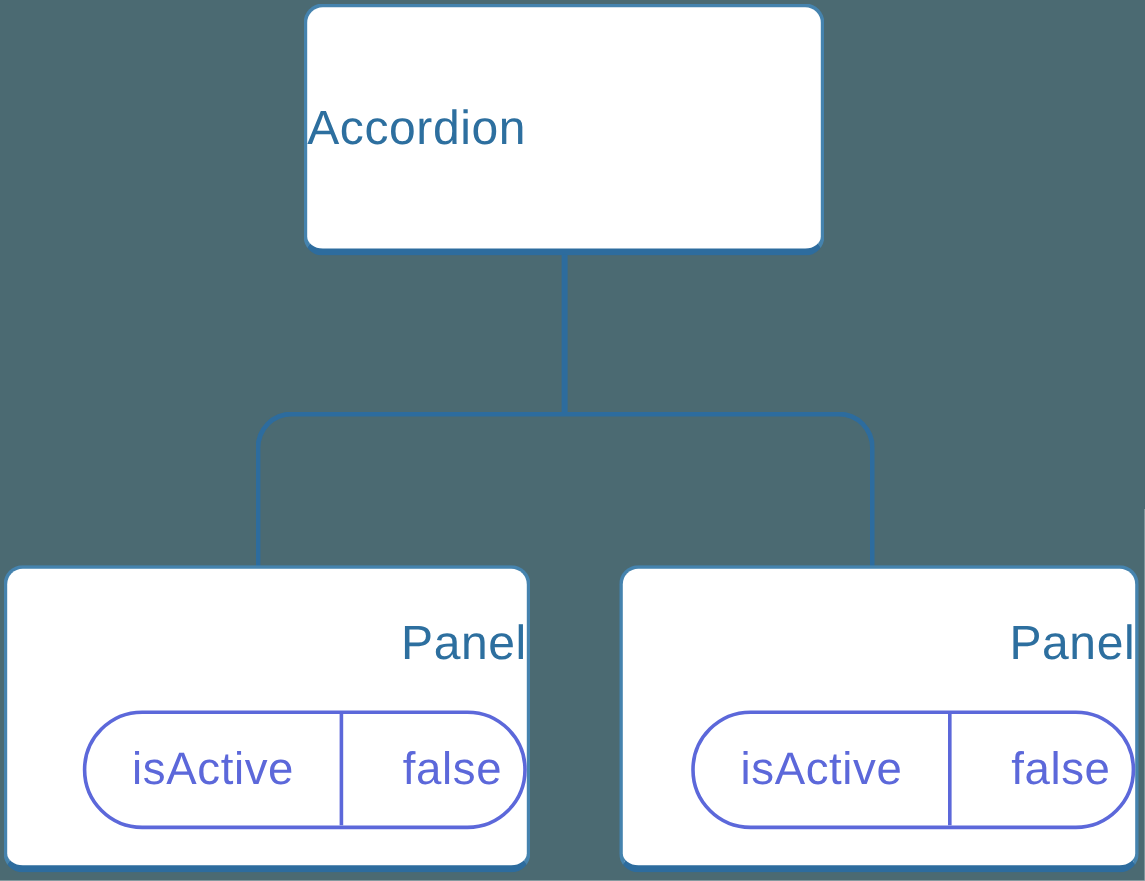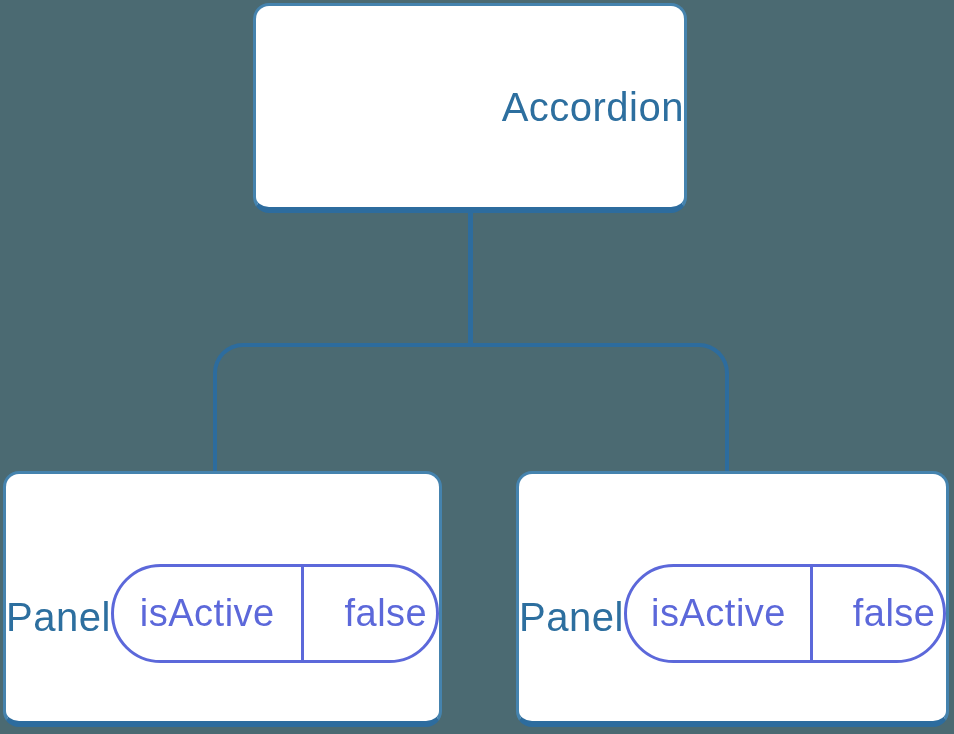--- a/index.html
+++ b/index.html
@@ -22,21 +22,21 @@
     border-radius: 16px;
     box-sizing: border-box;
   }
   .accordion-card {
     left: 253px;
     top: 3px;
     width: 434px;
     height: 210px;
     display: flex;
     align-items: center;
-    justify-content: flex-end;
+    justify-content: flex-start;
   }
   .card-title {
     font-size: 40px;
     line-height: 48px;
     letter-spacing: 0.5px;
     color: var(--node-label, #2d6f9f);
     white-space: nowrap;
   }
   .stem {
     position: absolute;
@@ -53,21 +53,22 @@
     width: 516px;
     height: 130px;
     border-top: 4px solid var(--node-accent, #2d6c9e);
     border-left: 4px solid var(--node-accent, #2d6c9e);
     border-right: 4px solid var(--node-accent, #2d6c9e);
     border-radius: 30px 30px 0 0;
     box-sizing: border-box;
   }
   .panel-card {
     display: flex;
-    align-items: center;
+    flex-direction: column;
+    align-items: flex-end;
   }
   .panel-left {
     left: 3px;
     top: 471px;
     width: 439px;
     height: 256px;
   }
   .panel-right {
     left: 516px;
     top: 471px;

